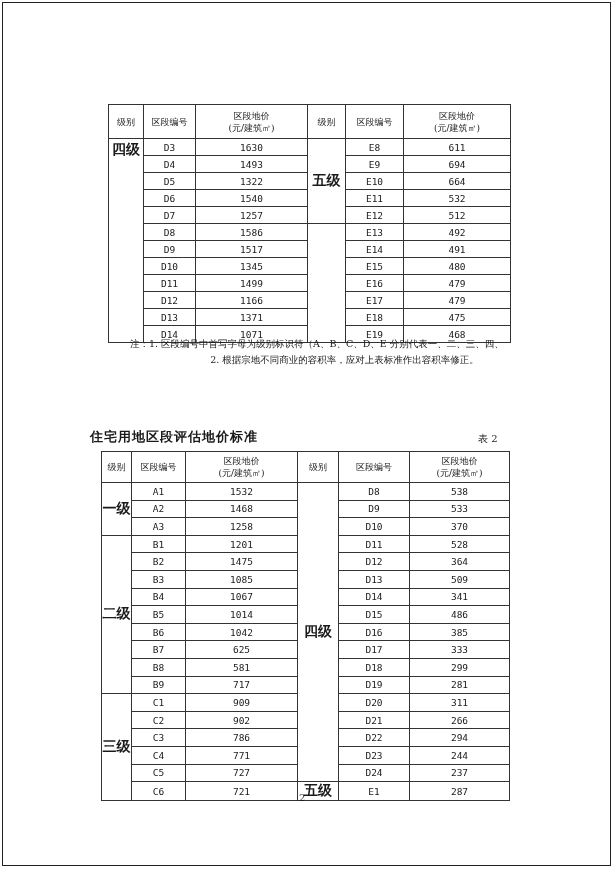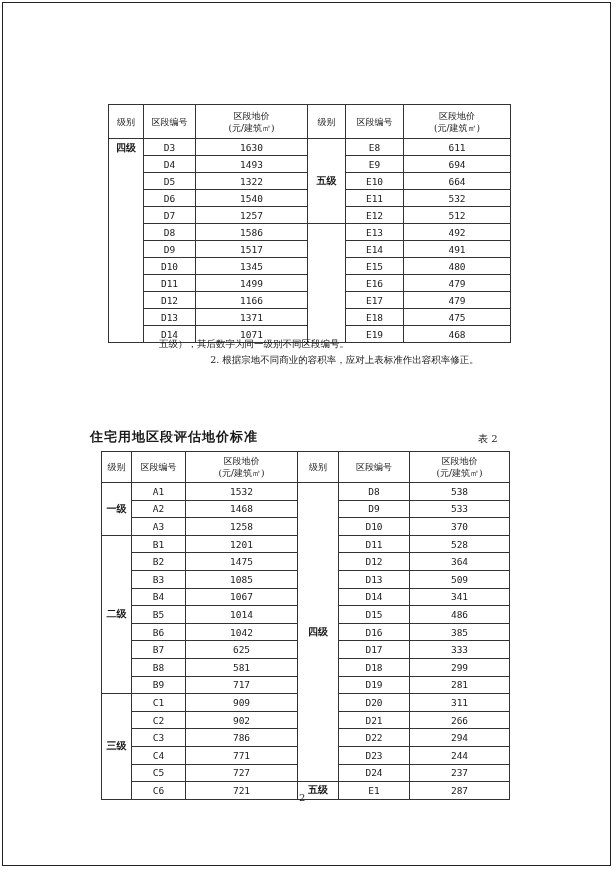--- a/index.html
+++ b/index.html
@@ -5,21 +5,21 @@
   html, body { margin: 0; padding: 0; background: #ffffff; }
   body { width: 615px; height: 870px; position: relative; overflow: hidden;
          font-family: "DejaVu Serif", "Liberation Serif", serif; color: #1a1a1a; }
   .page-border { position: absolute; left: 2px; top: 2px; width: 609px; height: 864px;
                  border: 1px solid #222; box-sizing: border-box; }
   table { border-collapse: collapse; position: absolute; table-layout: fixed; }
   td, th { border: 1px solid #333; text-align: center; vertical-align: middle;
            padding: 0; font-weight: normal; overflow: hidden; white-space: nowrap; }
   th { font-size: 9px; line-height: 12px; }
   td { font-size: 9.5px; font-family: "DejaVu Sans Mono", "Liberation Mono", monospace; }
-  td.level { font-family: "DejaVu Serif", serif; font-size: 10px; font-weight: bold; }
+  td.level { font-family: "DejaVu Serif", serif; font-size: 14px; font-weight: bold; }
   td.level.top { vertical-align: top; padding-top: 2px; }
   #t1 { left: 108px; top: 104px; width: 402px; }
   #t1 th { height: 33px; }
   #t1 td { height: 16px; }
   #t2 { left: 101px; top: 451px; width: 408px; }
   #t2 th { height: 30px; }
   #t2 td { height: 16.6px; }
   .notes { position: absolute; left: 130px; top: 336px; width: 400px; font-size: 9.5px; line-height: 16px; }
   .notes .line { white-space: nowrap; }
   .notes .indent { padding-left: 29px; }
@@ -126,21 +126,21 @@
       <tr>
         <td>D14</td>
         <td>1071</td>
         <td>E19</td>
         <td>468</td>
       </tr>
     </tbody>
 </table>
 
 <div class="notes">
-  <div class="line indent">五级），其后数字为同一级别不同区段编号。</div>
+  <div class="line">注：1. 区段编号中首写字母为级别标识符（A、B、C、D、E 分别代表一、二、三、四、</div>
   <div class="line indent2">2. 根据宗地不同商业的容积率，应对上表标准作出容积率修正。</div>
 </div>
 
 <div class="title2">住宅用地区段评估地价标准</div>
 <div class="tableno">表 2</div>
 
 <table id="t2">
   <colgroup>
     <col style="width:30px">
       <col style="width:54px">

